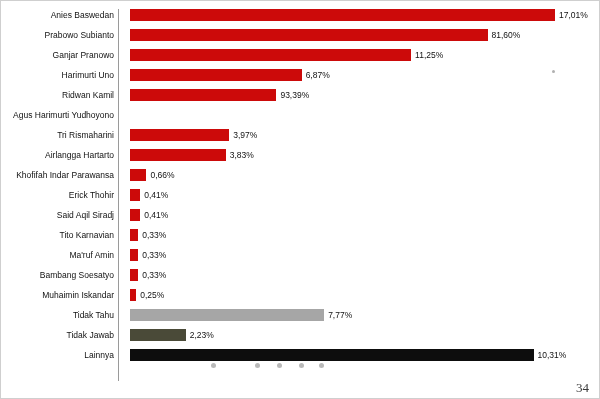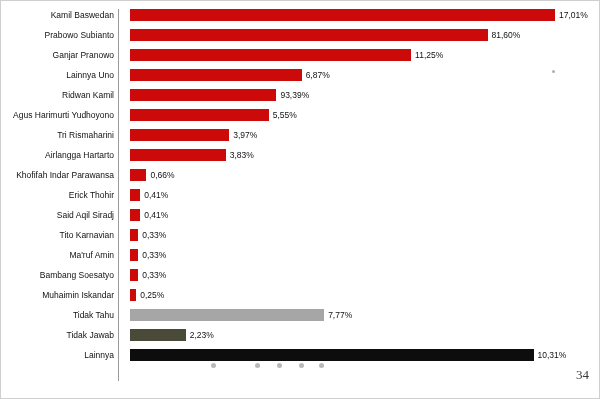--- a/index.html
+++ b/index.html
@@ -67,21 +67,21 @@
     position: absolute;
     left: 117px;
     top: 4px;
     width: 1px;
     height: 372px;
     background: #9a9a9a;
   }
   .page-number {
     position: absolute;
     right: 10px;
-    bottom: 15px;
+    bottom: 2px;
     font-size: 13px;
     color: #3a3a3a;
     font-family: "Liberation Serif", serif;
   }
   .dot-deco {
     position: absolute;
     top: 361px;
     left: 210px;
     width: 110px;
     height: 8px;
@@ -107,60 +107,56 @@
 </style>
 </head>
 <body>
 
 <div id="slide">
 
   <div id="chart-area">
     <div class="axis-line"></div>
     <div id="rows">
         <div class="row">
-          <div class="cat-label">Kamil Baswedan</div>
+          <div class="cat-label">Anies Baswedan</div>
           <div class="bar-zone">
             <div class="bar" style="width: 425px; background: rgb(204, 10, 10);"></div>
             <div class="val-label">17,01%</div>
           </div>
         </div>
         <div class="row">
           <div class="cat-label">Prabowo Subianto</div>
           <div class="bar-zone">
             <div class="bar" style="width: 357.54px; background: rgb(204, 10, 10);"></div>
             <div class="val-label">81,60%</div>
           </div>
         </div>
         <div class="row">
           <div class="cat-label">Ganjar Pranowo</div>
           <div class="bar-zone">
             <div class="bar" style="width: 281.085px; background: rgb(204, 10, 10);"></div>
             <div class="val-label">11,25%</div>
           </div>
         </div>
         <div class="row">
-          <div class="cat-label">Lainnya Uno</div>
+          <div class="cat-label">Harimurti Uno</div>
           <div class="bar-zone">
             <div class="bar" style="width: 171.649px; background: rgb(204, 10, 10);"></div>
             <div class="val-label">6,87%</div>
           </div>
         </div>
         <div class="row">
           <div class="cat-label">Ridwan Kamil</div>
           <div class="bar-zone">
             <div class="bar" style="width: 146.414px; background: rgb(204, 10, 10);"></div>
             <div class="val-label">93,39%</div>
           </div>
         </div>
         <div class="row">
           <div class="cat-label">Agus Harimurti Yudhoyono</div>
-          <div class="bar-zone">
-            <div class="bar" style="width: 138.668px; background: rgb(204, 10, 10);"></div>
-            <div class="val-label">5,55%</div>
-          </div>
         </div>
         <div class="row">
           <div class="cat-label">Tri Rismaharini</div>
           <div class="bar-zone">
             <div class="bar" style="width: 99.1917px; background: rgb(204, 10, 10);"></div>
             <div class="val-label">3,97%</div>
           </div>
         </div>
         <div class="row">
           <div class="cat-label">Airlangga Hartarto</div>

